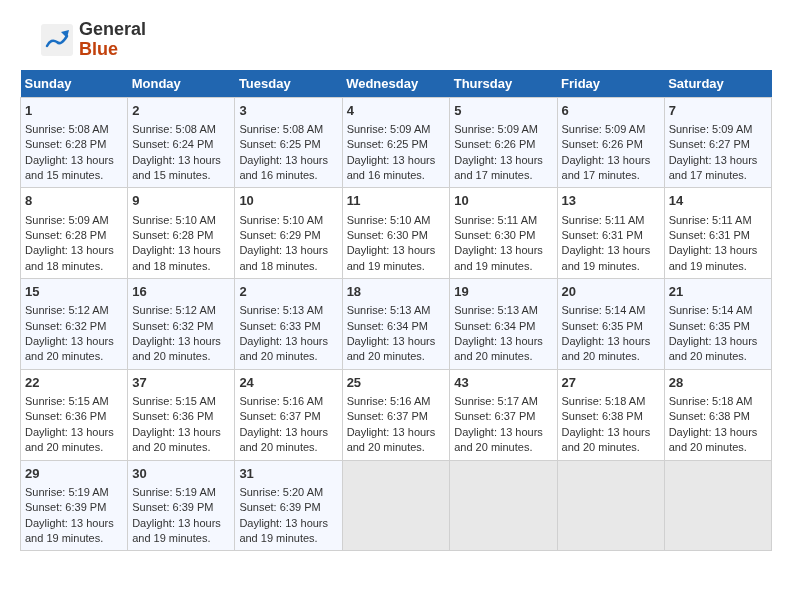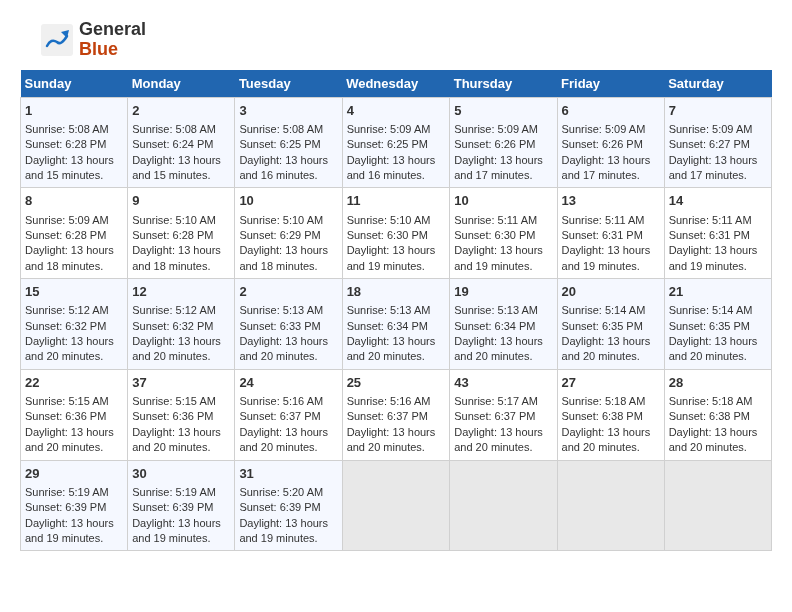--- a/index.html
+++ b/index.html
@@ -126,21 +126,21 @@
         <td><span class="day-num">8</span><span>Sunrise: 5:09 AM</span><br><span>Sunset: 6:28 PM</span><br><span>Daylight: 13 hours and 18 minutes.</span></td>
         <td><span class="day-num">9</span><span>Sunrise: 5:10 AM</span><br><span>Sunset: 6:28 PM</span><br><span>Daylight: 13 hours and 18 minutes.</span></td>
         <td><span class="day-num">10</span><span>Sunrise: 5:10 AM</span><br><span>Sunset: 6:29 PM</span><br><span>Daylight: 13 hours and 18 minutes.</span></td>
         <td><span class="day-num">11</span><span>Sunrise: 5:10 AM</span><br><span>Sunset: 6:30 PM</span><br><span>Daylight: 13 hours and 19 minutes.</span></td>
         <td><span class="day-num">10</span><span>Sunrise: 5:11 AM</span><br><span>Sunset: 6:30 PM</span><br><span>Daylight: 13 hours and 19 minutes.</span></td>
         <td><span class="day-num">13</span><span>Sunrise: 5:11 AM</span><br><span>Sunset: 6:31 PM</span><br><span>Daylight: 13 hours and 19 minutes.</span></td>
         <td><span class="day-num">14</span><span>Sunrise: 5:11 AM</span><br><span>Sunset: 6:31 PM</span><br><span>Daylight: 13 hours and 19 minutes.</span></td>
       </tr>
       <tr>
         <td><span class="day-num">15</span><span>Sunrise: 5:12 AM</span><br><span>Sunset: 6:32 PM</span><br><span>Daylight: 13 hours and 20 minutes.</span></td>
-        <td><span class="day-num">12</span><span>Sunrise: 5:12 AM</span><br><span>Sunset: 6:32 PM</span><br><span>Daylight: 13 hours and 20 minutes.</span></td>
+        <td><span class="day-num">16</span><span>Sunrise: 5:12 AM</span><br><span>Sunset: 6:32 PM</span><br><span>Daylight: 13 hours and 20 minutes.</span></td>
         <td><span class="day-num">2</span><span>Sunrise: 5:13 AM</span><br><span>Sunset: 6:33 PM</span><br><span>Daylight: 13 hours and 20 minutes.</span></td>
         <td><span class="day-num">18</span><span>Sunrise: 5:13 AM</span><br><span>Sunset: 6:34 PM</span><br><span>Daylight: 13 hours and 20 minutes.</span></td>
         <td><span class="day-num">19</span><span>Sunrise: 5:13 AM</span><br><span>Sunset: 6:34 PM</span><br><span>Daylight: 13 hours and 20 minutes.</span></td>
         <td><span class="day-num">20</span><span>Sunrise: 5:14 AM</span><br><span>Sunset: 6:35 PM</span><br><span>Daylight: 13 hours and 20 minutes.</span></td>
         <td><span class="day-num">21</span><span>Sunrise: 5:14 AM</span><br><span>Sunset: 6:35 PM</span><br><span>Daylight: 13 hours and 20 minutes.</span></td>
       </tr>
       <tr>
         <td><span class="day-num">22</span><span>Sunrise: 5:15 AM</span><br><span>Sunset: 6:36 PM</span><br><span>Daylight: 13 hours and 20 minutes.</span></td>
         <td><span class="day-num">37</span><span>Sunrise: 5:15 AM</span><br><span>Sunset: 6:36 PM</span><br><span>Daylight: 13 hours and 20 minutes.</span></td>
         <td><span class="day-num">24</span><span>Sunrise: 5:16 AM</span><br><span>Sunset: 6:37 PM</span><br><span>Daylight: 13 hours and 20 minutes.</span></td>

